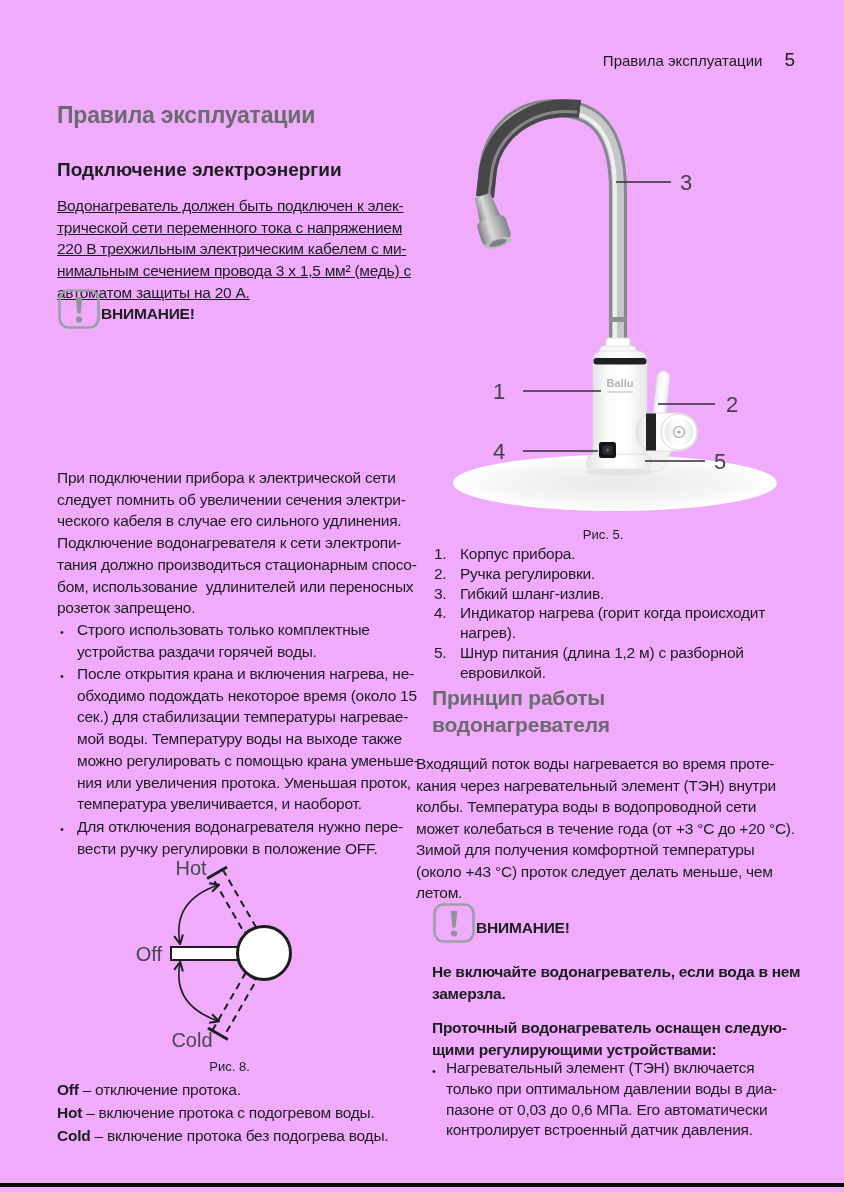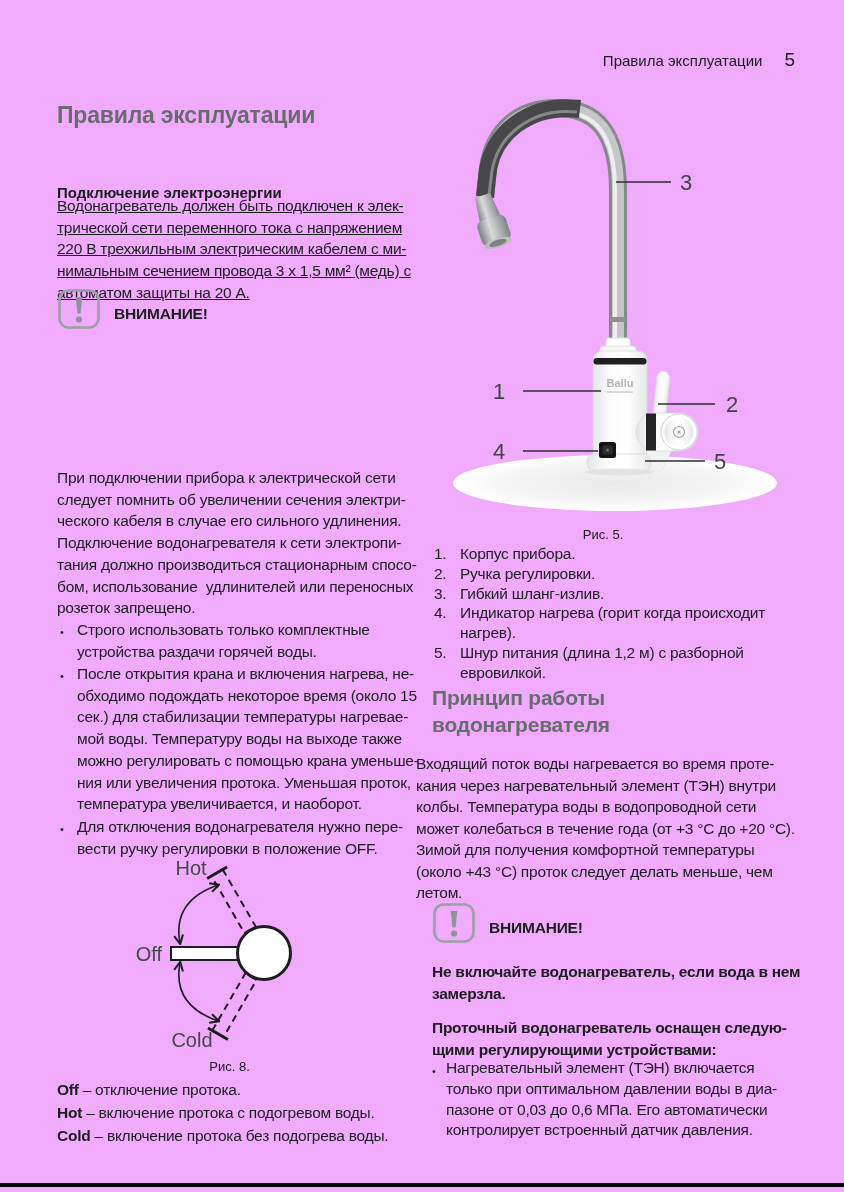--- a/index.html
+++ b/index.html
@@ -8,34 +8,34 @@
     font-family:"Liberation Sans","DejaVu Sans",sans-serif;color:#1d1d1f;
   }
   .abs{position:absolute;}
   
   .hdr{top:49px;right:49px;display:flex;align-items:baseline;gap:22px;}
   .hdr-title{font-size:15px;color:#1d1d1f;}
   .hdr-page{font-size:19px;color:#1d1d1f;}
   
   .h1{font-size:23px;font-weight:bold;color:#6a6b6e;letter-spacing:-0.2px;}
   .h1.two{white-space:pre;line-height:27px;}
-  .h2{font-size:15px;font-weight:bold;color:#1d1d1f;margin-top:25px;}
+  .h2{font-size:19px;font-weight:bold;color:#1d1d1f;}
   
   .para{font-size:15.5px;line-height:21.7px;letter-spacing:-0.25px;white-space:pre;color:#1d1d1f;}
   .para.b{font-weight:bold;}
   
   .brow{display:flex;}
   .bdot{width:17px;font-size:11px;line-height:21.7px;padding-top:3px;color:#1d1d1f;flex:0 0 17px;}
   
   .plist{display:flex;flex-direction:column;}
   .prow{display:flex;font-size:15.5px;line-height:19.8px;letter-spacing:-0.25px;}
   .pnum{flex:0 0 26px;}
   .ptxt{white-space:pre;}
   
-  .warn{display:flex;gap:13px;align-items:flex-end;}
+  .warn{display:flex;align-items:flex-end;}
   .warn-label{font-size:15.5px;font-weight:bold;padding-bottom:7px;letter-spacing:-0.2px;}
   
   .figcap{font-size:13px;text-align:center;color:#1d1d1f;}
   
   .legend{font-size:15.5px;line-height:23.2px;letter-spacing:-0.25px;}
   .legend b{font-weight:bold;}
   
   .rule{left:0;top:1183px;width:844px;height:4px;background:#050505;}
   svg text{font-family:"Liberation Sans","DejaVu Sans",sans-serif;}
   .callout-num{font-size:22px;fill:#434345;font-weight:400;}

